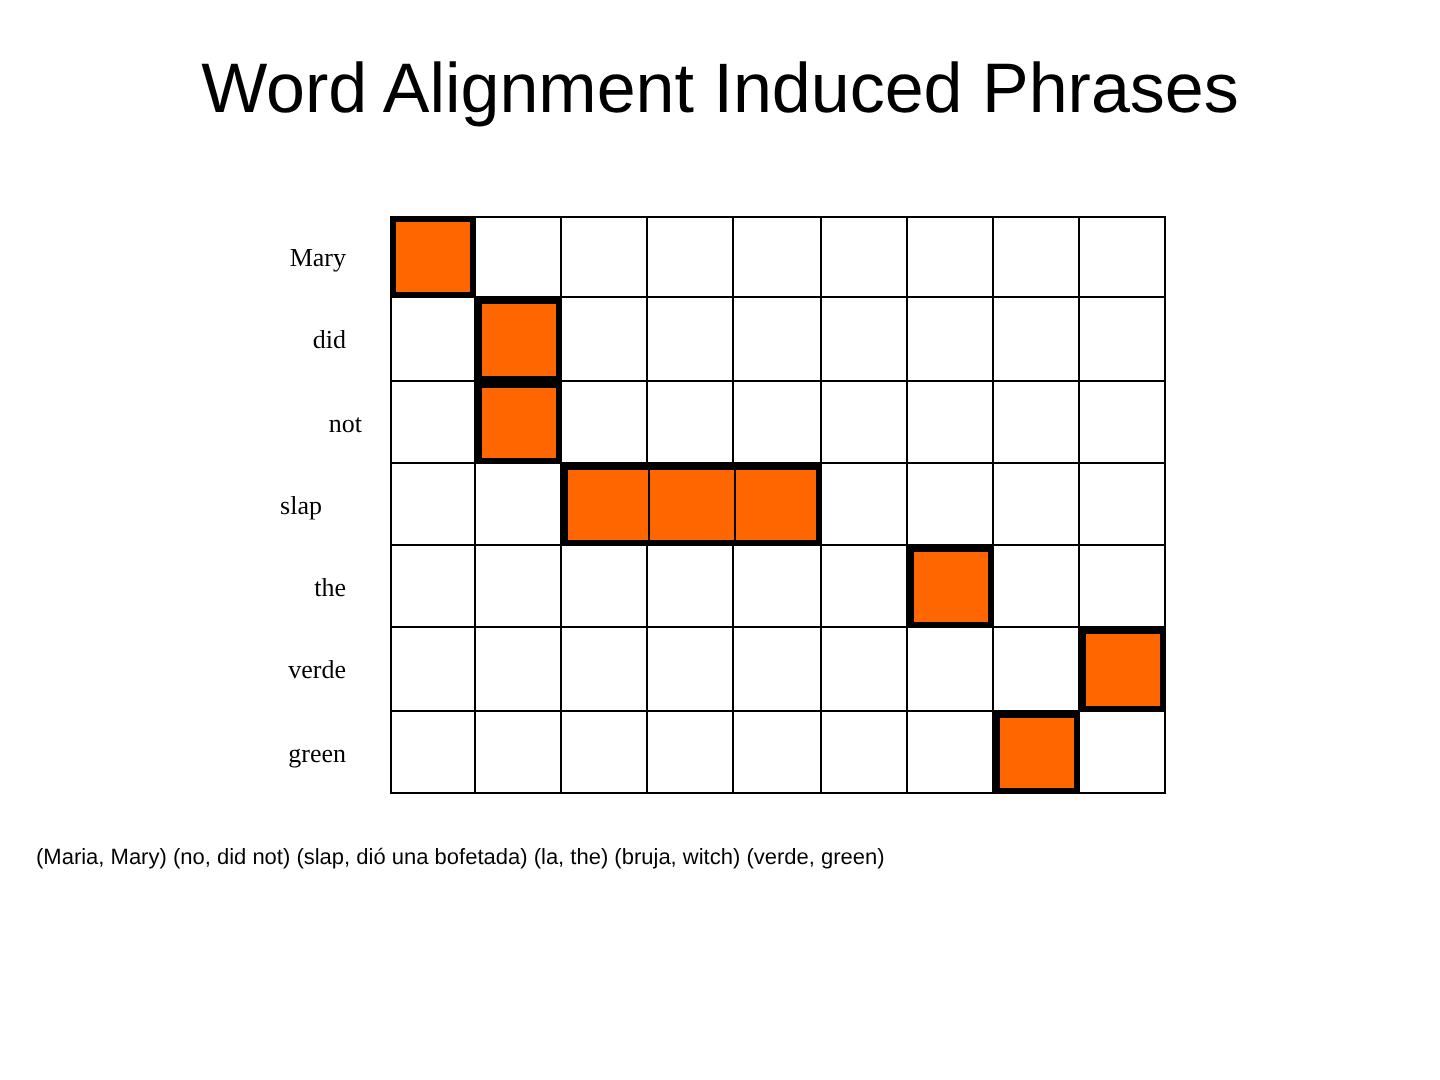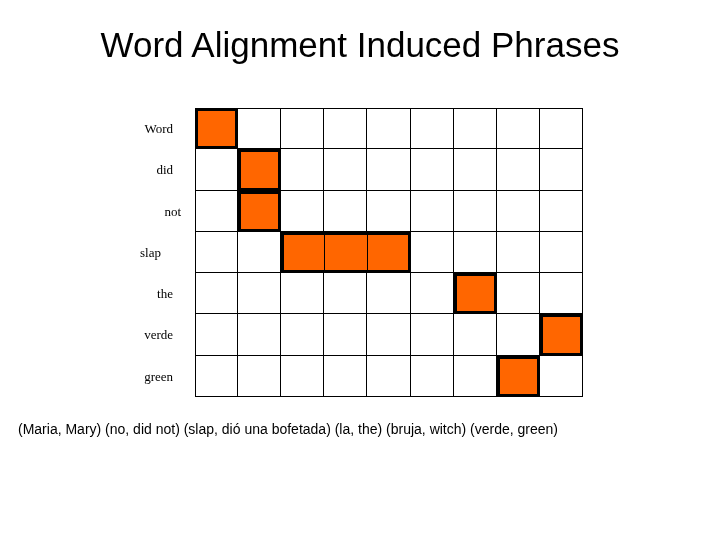--- a/index.html
+++ b/index.html
@@ -124,37 +124,37 @@
     background: #000000;
   }
 
   
   #caption {
     position: absolute;
     left: 18px;
     top: 420px;
     width: 684px;
     font-family: "Liberation Sans", sans-serif;
-    font-size: 14px;
+    font-size: 11px;
     line-height: 18px;
     color: #000000;
     text-align: left;
     white-space: nowrap;
   }
 </style>
 </head>
 <body>
 
 <div id="slide">
 
   <div id="title">Word Alignment Induced Phrases</div>
 
 
   <div id="row-labels">
-      <div class="row-label" style="top: 0px; right: 12px;">Word</div>
+      <div class="row-label" style="top: 0px; right: 12px;">Mary</div>
       <div class="row-label" style="top: 41.2857px; right: 12px;">did</div>
       <div class="row-label" style="top: 82.5714px; right: 4px;">not</div>
       <div class="row-label" style="top: 123.857px; right: 24px;">slap</div>
       <div class="row-label" style="top: 165.143px; right: 12px;">the</div>
       <div class="row-label" style="top: 206.429px; right: 12px;">verde</div>
       <div class="row-label" style="top: 247.714px; right: 12px;">green</div>
     </div>
 
   <div id="matrix">
     <div id="grid-lines">

